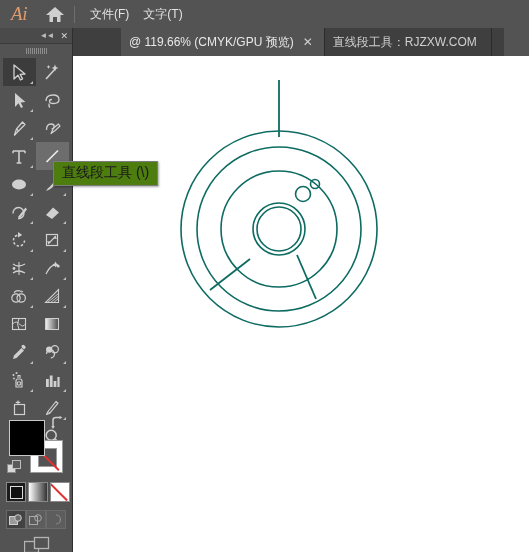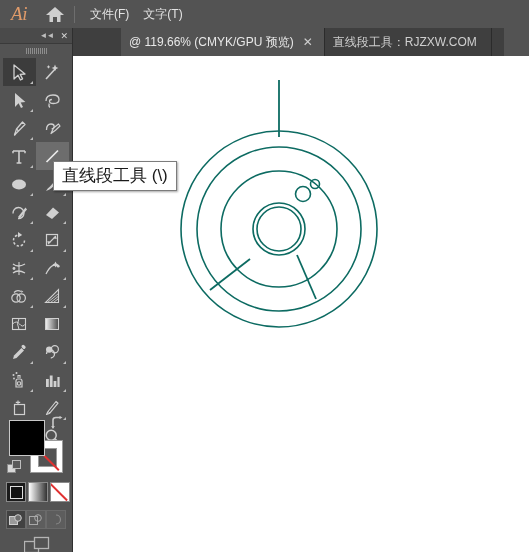--- a/index.html
+++ b/index.html
@@ -99,22 +99,22 @@
   #row-modes { position:absolute; left:6px; top:72px; display:flex; gap:2px; }
   .mode-box { width:20px; height:20px; border:1px solid #8a8a8a; display:flex; align-items:center; justify-content:center; }
   #row-draw { position:absolute; left:6px; top:100px; display:flex; gap:0px; }
   .draw-box { width:20px; height:19px; display:flex; align-items:center; justify-content:center; background:#5d5d5d; border:1px solid #6a6a6a; }
   .draw-box.active { background:#424242; }
   #screen-mode { position:absolute; left:24px; top:126px; }
 
   
   #tooltip {
     position:absolute; left:53px; top:161px;
-    background:#ffffff; border:1px solid #7c7c7c;
-    padding:2px 8px 3px 8px; font-size:17px; color:#1a1a1a;
+    background:#4d7c0f; border:1px solid #7c7c7c;
+    padding:2px 8px 3px 8px; font-size:14px; color:#1a1a1a;
     white-space:nowrap; box-shadow:1px 1px 2px rgba(0,0,0,0.35);
   }
 </style>
 </head>
 <body>
 
 <div id="app">
 
   <div id="menubar">
     <div id="ai-logo">Ai</div>

